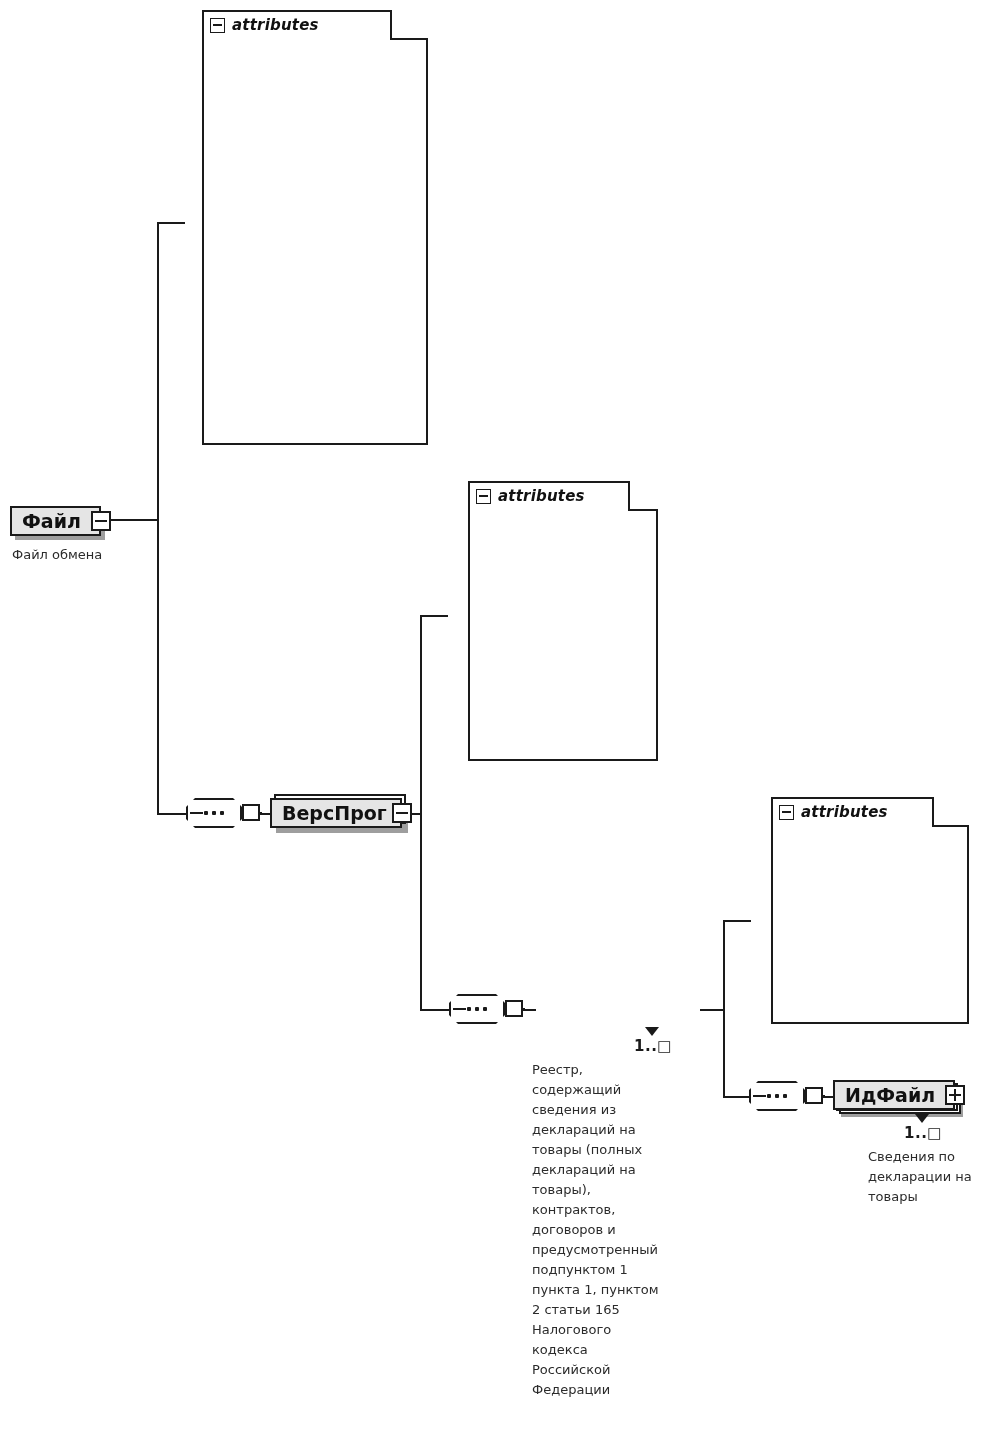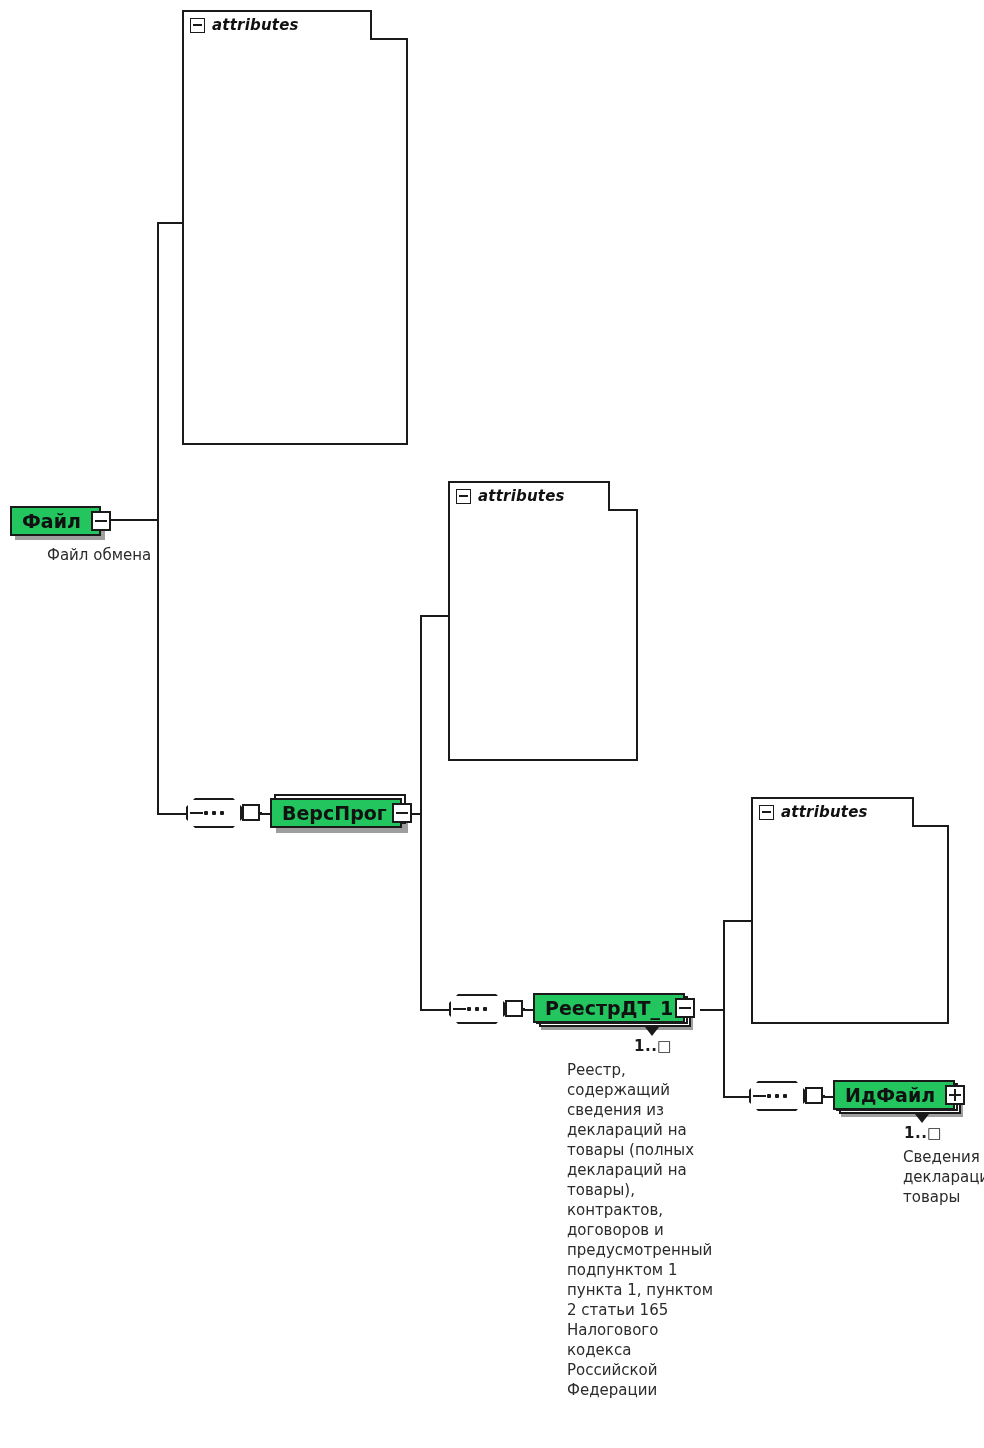--- a/index.html
+++ b/index.html
@@ -8,21 +8,21 @@
     font-family:"DejaVu Sans","Liberation Sans",sans-serif;
     color:#111;
   }
   #stage{position:absolute;left:0;top:0;width:984px;height:1448px;}
 
   
   .vline{position:absolute;width:2px;background:#1a1a1a;}
   .hline{position:absolute;height:2px;background:#1a1a1a;}
 
   
-  .attrbox{position:absolute;}
+  .attrbox{position:absolute;margin-left:20px;}
   .attrbox .tab{
     position:absolute;left:0;top:0;
     border:2px solid #1a1a1a;border-bottom:none;
     background:#fff;
     height:28px;box-sizing:border-box;
     display:flex;align-items:center;gap:7px;
     padding:0 9px 0 6px;
     z-index:3;
   }
   .attrbox .tabtxt{
@@ -58,33 +58,32 @@
     display:flex;align-items:center;justify-content:center;
     font-weight:bold;font-size:17px;
     padding:2px 9px 3px 9px;
     box-shadow:4px 4px 0 0 rgba(40,40,40,.45);
     white-space:nowrap;
   }
 
   
   .caption{
     position:absolute;
-    font-size:15px;line-height:20px;color:#2b2b2b;
+    font-size:13px;line-height:20px;color:#2b2b2b;
     white-space:pre-line;
-    margin-left:35px;
   }
 
   
   .elemwrap{position:absolute;}
   .elemwrap .stack2,.elemwrap .stack1{
     position:absolute;border:2px solid #1a1a1a;background:#fff;box-sizing:border-box;
   }
   .elemwrap .main{
     position:absolute;left:0;top:0;
-    border:2px solid #1a1a1a;background:#22c55e;box-sizing:border-box;
+    border:2px solid #1a1a1a;background:#e5e5e5;box-sizing:border-box;
     display:flex;align-items:center;
     font-weight:bold;font-size:19px;
     padding:0 6px 0 10px;
     white-space:nowrap;
     z-index:4;
   }
   .elemwrap .shadow{
     position:absolute;background:rgba(40,40,40,.45);z-index:0;
   }
   .elemwrap .exp-holder{
@@ -275,29 +274,20 @@
     <div class="bar r"></div>
     <div class="dots">
         <i></i>
         <i></i>
         <i></i>
       </div>
     <div class="connshadow"></div>
     <div class="conn"></div>
   </div>
 
-  <div class="elemwrap" style="left:533px;top:993px;width:170px;height:34px;">
-    <div class="shadow" style="left:8px;top:9px;width:152px;height:28px;"></div>
-    <div class="stack2" style="left:6px;top:6px;width:152px;height:28px;"></div>
-    <div class="stack1" style="left:3px;top:3px;width:152px;height:28px;"></div>
-    <div class="main" style="width:152px;height:30px;">
-      <span class="elemname">РеестрДТ_1</span>
-    </div>
-    <div class="exp-holder" style="left:142px;top:5px;"></div>
-  </div>
   <div class="cardarrow" style="left:645px;top:1027px;"></div>
   <div class="card" style="left:634px;top:1037px;">1..□</div>
   <div class="caption" style="left:532px;top:1060px;width:150px;">Реестр,
 содержащий
 сведения из
 деклараций на
 товары (полных
 деклараций на
 товары),
 контрактов,

